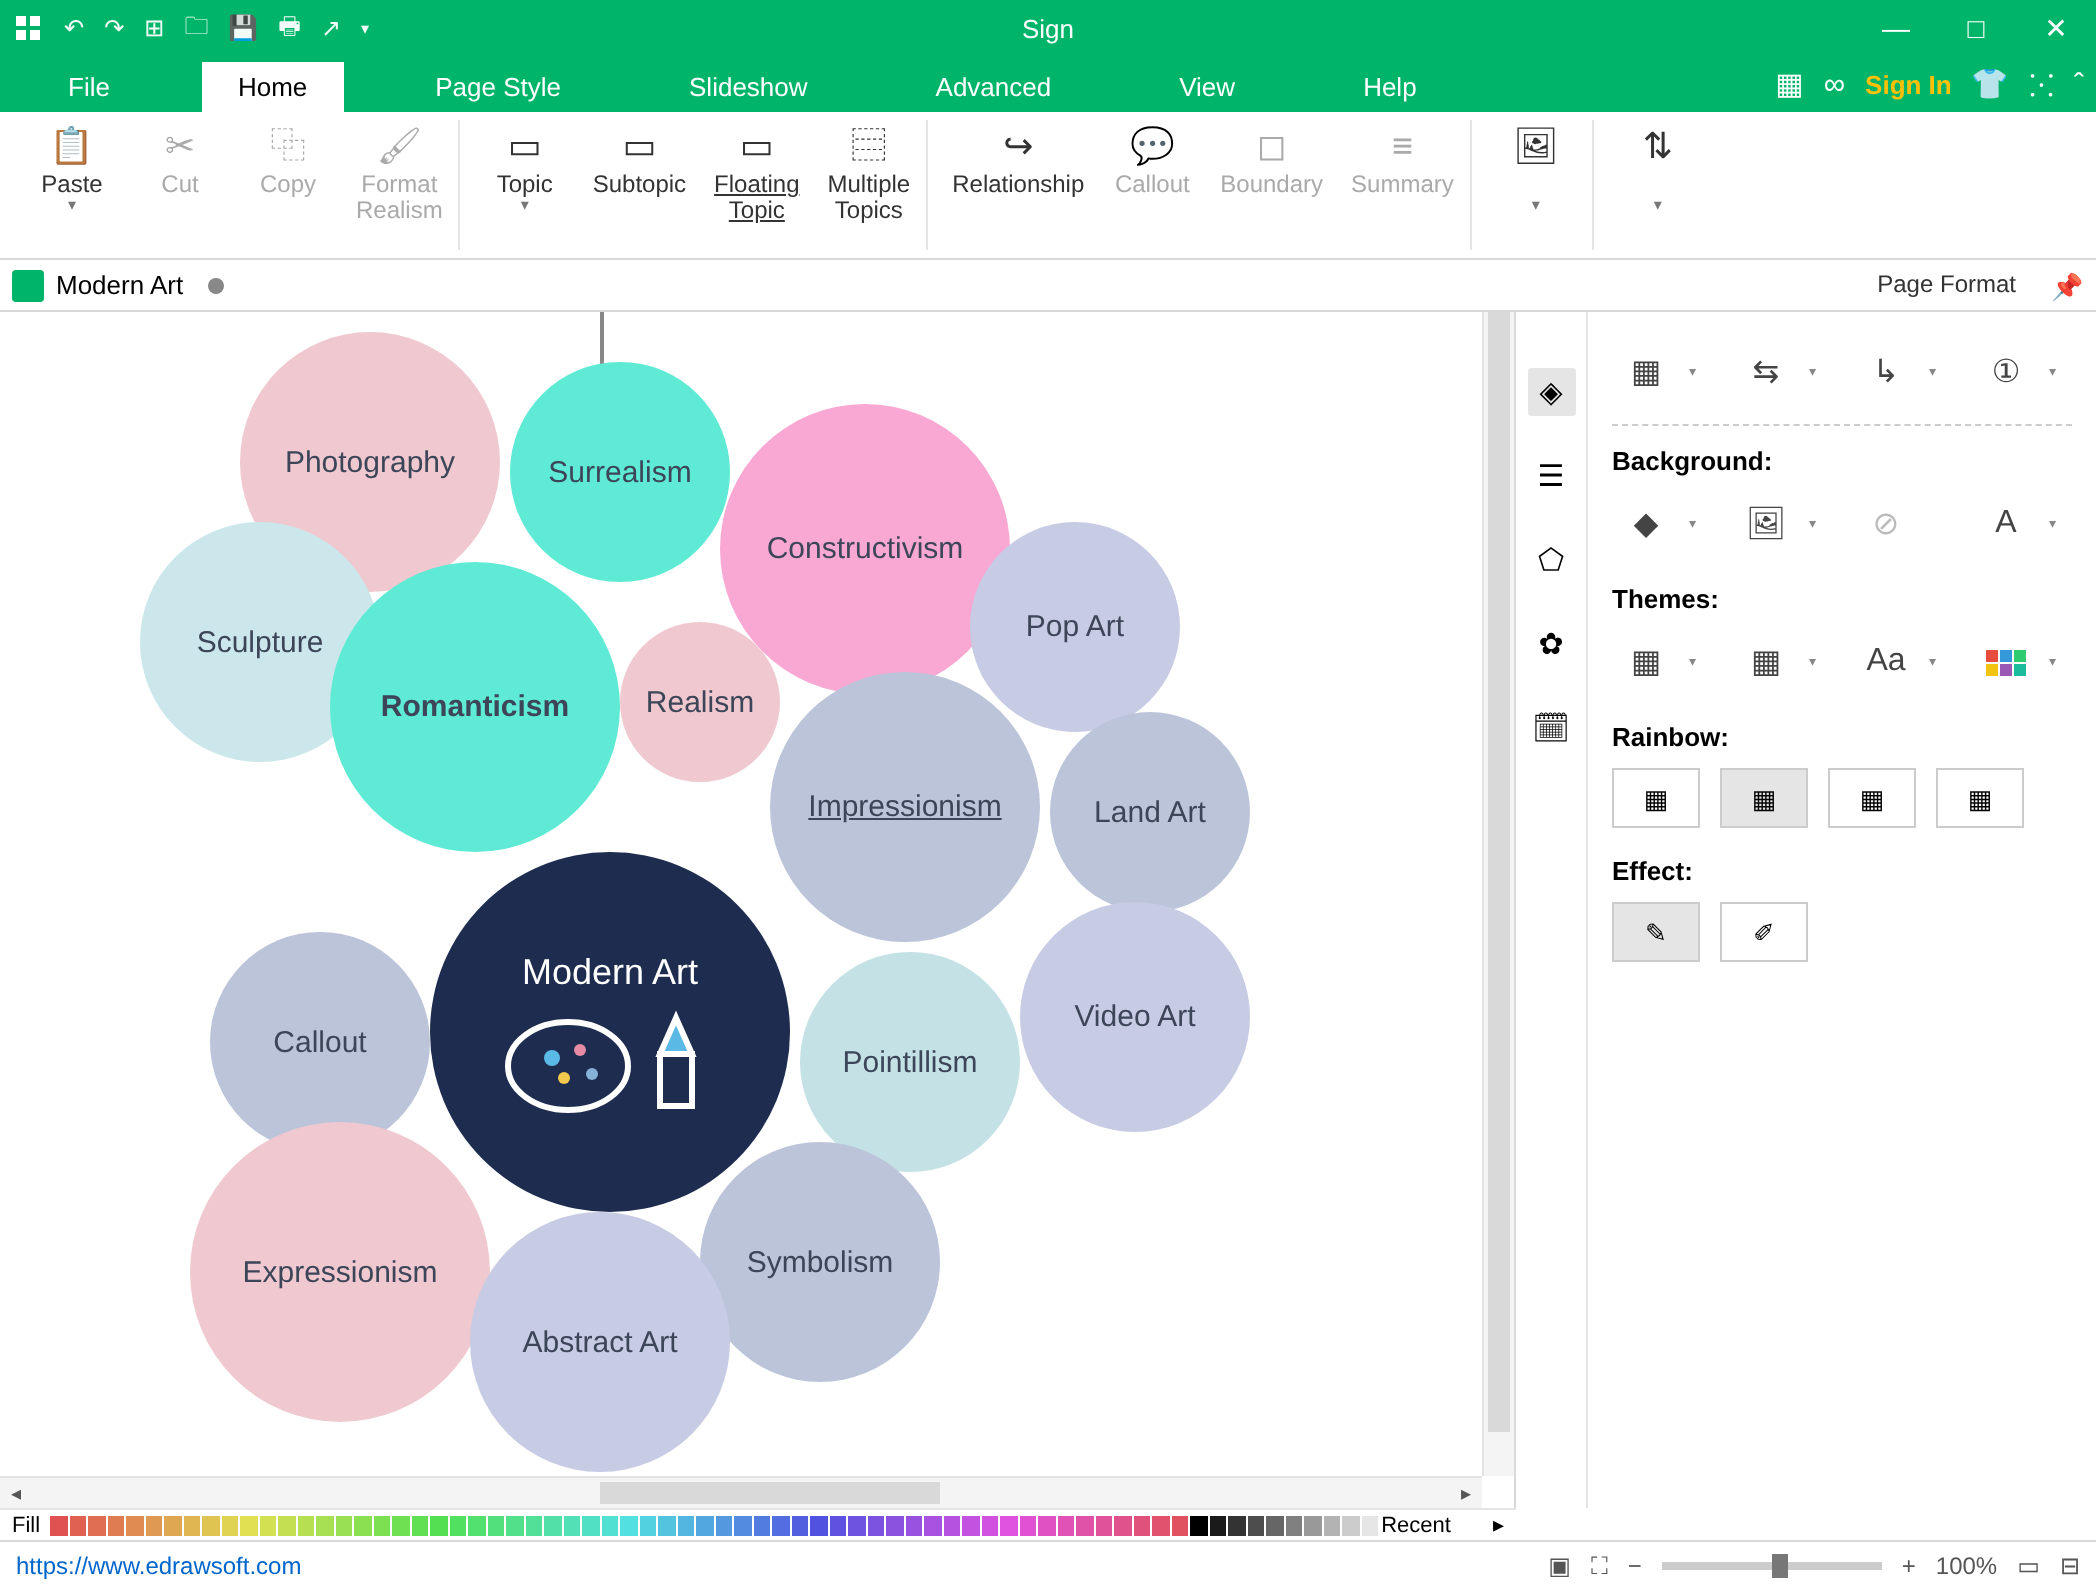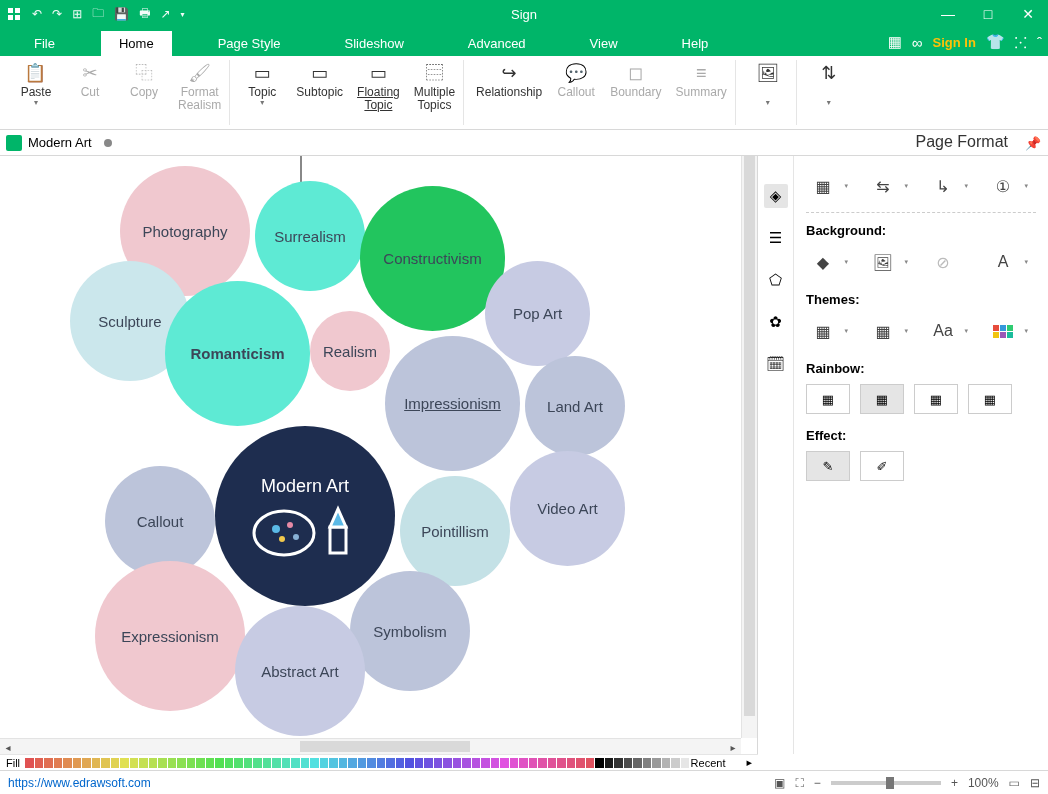--- a/index.html
+++ b/index.html
@@ -48,21 +48,21 @@
 .scroll-h { position:absolute; left:0; right:16px; bottom:0; height:16px; background:#f4f4f4; border-top:1px solid #e3e3e3;}
 .scroll-h .thumb { position:absolute; top:2px; bottom:2px; left:300px; width:170px; background:#d9d9d9;}
 .scroll-h .ar { position:absolute; top:0; width:16px; height:16px; display:flex;align-items:center;justify-content:center;font-size:10px;color:#555;}
 
 
 .panel { width:290px; display:flex; background:#fff;}
 .panel-tabs { width:36px; border-right:1px solid #e5e5e5; display:flex; flex-direction:column; align-items:center; padding-top:28px; gap:18px;}
 .panel-tabs span { width:24px;height:24px;display:flex;align-items:center;justify-content:center;cursor:pointer;border-radius:2px;font-size:15px;}
 .panel-tabs span.active { background:#e5e5e5;}
 .panel-body { flex:1; padding:10px 12px; font-size:13px; position:relative;}
-.panel-title { font-size:16px; color:#333; padding:6px 0 8px 0;}
+.panel-title { font-size:12px; color:#333; padding:6px 0 8px 0;}
 .panel-pin { position:absolute; top:-20px; right:6px; font-size:13px;}
 .prow { display:flex; gap:26px; padding:6px 0; }
 .picon { width:34px; height:28px; display:flex; align-items:center; justify-content:center; cursor:pointer; font-size:16px; color:#444; position:relative;}
 .picon .dd { font-size:7px; position:absolute; right:-8px; color:#888;}
 hr.dash { border:none; border-top:1px dashed #ccc; margin:6px 0;}
 .plabel { font-weight:600; margin:10px 0 4px 0; font-size:13px;}
 .grid4 { display:flex; gap:10px; padding:4px 0;}
 .gbox { width:44px; height:30px; border:1px solid #ccc; display:flex;align-items:center;justify-content:center;cursor:pointer;font-size:13px;}
 .gbox.sel { background:#e5e5e5;}
 
@@ -237,21 +237,21 @@
             <circle cx="40" cy="22" r="3" fill="#e68aa6"></circle>
           <circle cx="32" cy="36" r="3" fill="#f2c94c"></circle>
             <circle cx="46" cy="34" r="3" fill="#88b1d6"></circle>
           <rect x="80" y="24" width="16" height="26" fill="none" stroke="#fff" stroke-width="3"></rect>
           <path d="M80 24 L88 6 L96 24 Z" fill="#5bb9e6" stroke="#fff" stroke-width="3"></path>
         </svg>
       </div>
 
       <div class="bubble" style="left:120px;top:10px;width:130px;height:130px;background:#f0c8cf;">Photography</div>
       <div class="bubble" style="left:255px;top:25px;width:110px;height:110px;background:#5eead4;">Surrealism</div>
-      <div class="bubble" style="left:360px;top:30px;width:145px;height:145px;background:#22c55e;">Constructivism</div>
+      <div class="bubble" style="left:360px;top:46px;width:145px;height:145px;background:#f9a8d4;">Constructivism</div>
       <div class="bubble" style="left:70px;top:105px;width:120px;height:120px;background:#cbe7ec;">Sculpture</div>
       <div class="bubble" style="left:165px;top:125px;width:145px;height:145px;background:#5eead4;font-weight:bold;">Romanticism</div>
       <div class="bubble" style="left:310px;top:155px;width:80px;height:80px;background:#f0c8cf;">Realism</div>
       <div class="bubble" style="left:485px;top:105px;width:105px;height:105px;background:#c7cbe3;">Pop Art</div>
       <div class="bubble" style="left:385px;top:180px;width:135px;height:135px;background:#bcc4da;text-decoration:underline;">Impressionism</div>
       <div class="bubble" style="left:525px;top:200px;width:100px;height:100px;background:#bcc4da;">Land Art</div>
       <div class="bubble" style="left:105px;top:310px;width:110px;height:110px;background:#bcc4da;">Callout</div>
       <div class="bubble" style="left:400px;top:320px;width:110px;height:110px;background:#c4e1e6;">Pointillism</div>
       <div class="bubble" style="left:510px;top:295px;width:115px;height:115px;background:#c7cbe3;">Video Art</div>
       <div class="bubble" style="left:95px;top:405px;width:150px;height:150px;background:#f0c8cf;">Expressionism</div>

